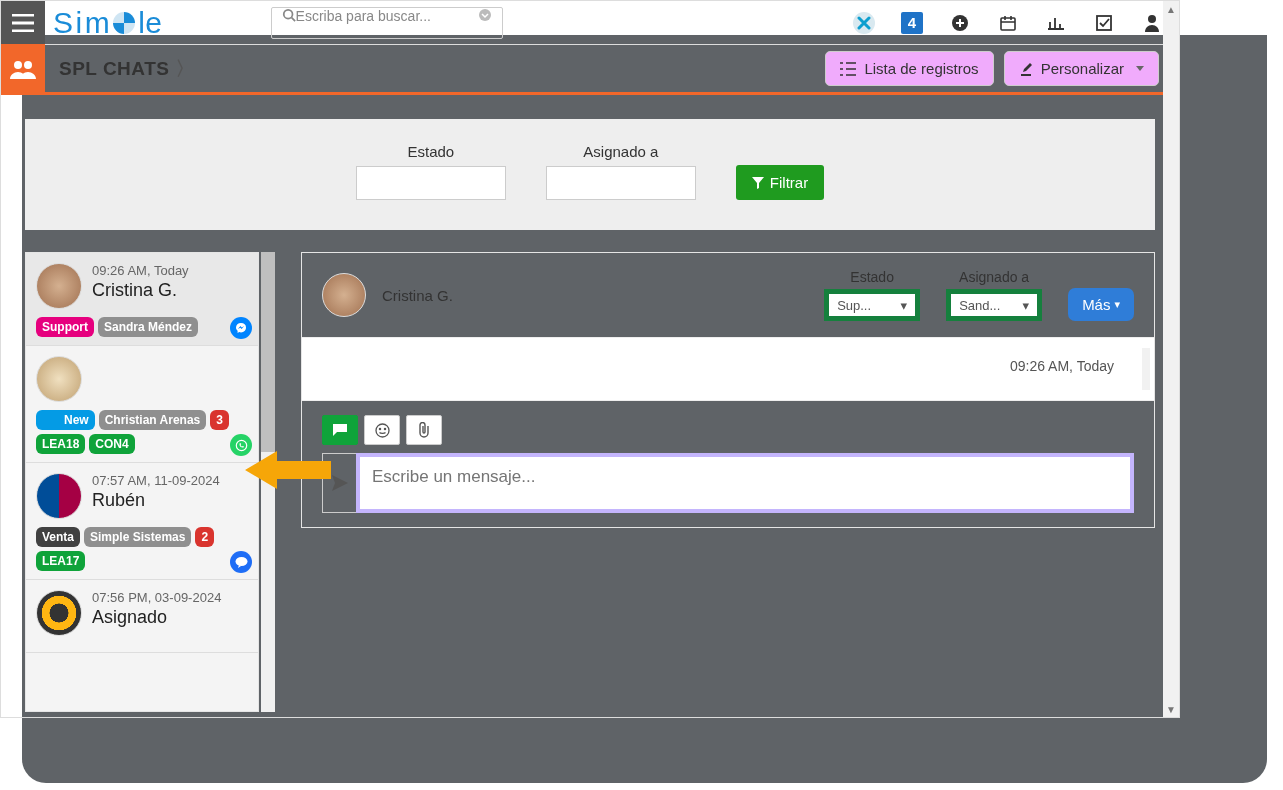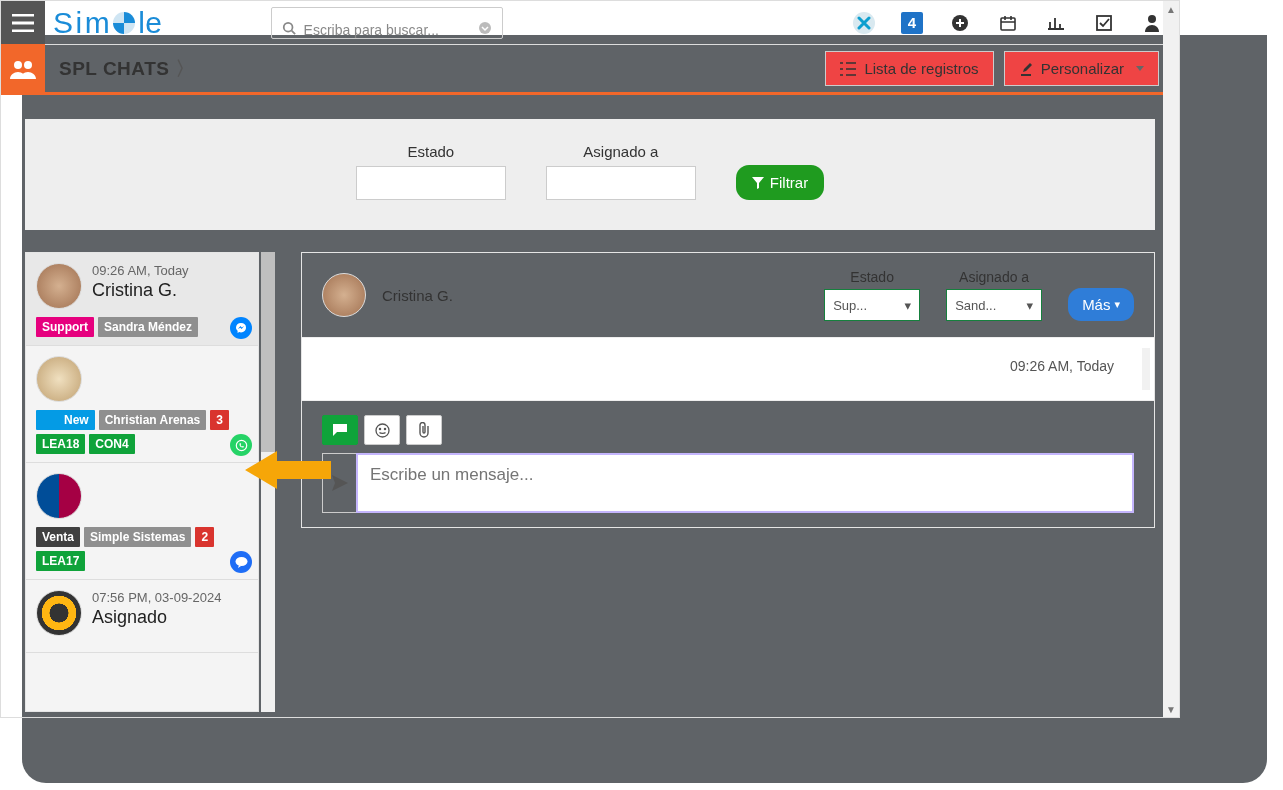--- a/index.html
+++ b/index.html
@@ -6,90 +6,90 @@
   body { font-family: -apple-system, "Segoe UI", Arial, sans-serif; font-size: 14px; color: #333; background: #fff; }
   .app-frame { width: 1180px; height: 718px; border: 1px solid #ddd; position: relative; overflow: hidden; }
   .shadow-overlay { position: absolute; left: 22px; top: 35px; width: 1245px; height: 748px; background: #5f6367; border-radius: 0 0 24px 24px; z-index: -1; }
 
   
   .topbar { height: 44px; display: flex; align-items: center; border-bottom: 1px solid #ddd; padding-right: 16px; gap: 8px; }
   .hamburger { width: 44px; height: 44px; background: #555; display: flex; align-items: center; justify-content: center; color: #fff; cursor: pointer; }
   .logo { font-size: 30px; font-weight: 500; color: #1a8cd8; font-family: Arial, sans-serif; letter-spacing: 0.5px; display:flex; align-items:center; gap:2px;}
   .logo-gear { display:inline-flex; width:22px; height:22px; border-radius:50%; background: conic-gradient(#1a8cd8 0 25%, #cfe5f3 0 50%, #1a8cd8 0 75%, #cfe5f3 0 100%); position:relative; margin: 0 1px;}
   .search-wrap { margin-left: 100px; }
-  .search-box { width: 232px; height: 32px; border: 1px solid #ccc; border-radius: 2px; display: flex; align-items: flex-end; padding: 0 10px; color: #888; gap: 8px; }
+  .search-box { width: 232px; height: 32px; border: 1px solid #ccc; border-radius: 2px; display: flex; align-items: flex-start; padding: 0 10px; color: #888; }
   .nav-icons { margin-left: auto; display: flex; gap: 26px; align-items: center; color: #444; }
   .nav-icons .nv { width: 22px; height: 22px; display:flex; align-items:center; justify-content:center; cursor:pointer; }
   .nv-x { width:24px; height:24px; border-radius:50%; background:#d9e9f0; display:flex; align-items:center; justify-content:center; color:#0d7fb0; font-weight:bold; }
   .nv-4 { width:22px; height:22px; background:#1f73c7; color:#fff; font-weight:bold; font-size:15px; display:flex; align-items:center; justify-content:center; border-radius:2px; }
 
   
   .module-row { height: 50px; display: flex; align-items: center; border-bottom: 3px solid #f2672a; }
   .orange-block { width: 44px; height: 50px; background: #f2672a; display: flex; align-items: center; justify-content: center; color: #fff; }
   .module-title { font-family: "Arial Narrow", Arial, sans-serif; font-size: 19px; font-weight: 600; letter-spacing: 0.5px; color: #333; margin-left: 14px; }
   .module-title .crumb-arrow { margin-left: 6px; color:#555; }
   .header-actions { margin-left: auto; display: flex; gap: 10px; padding-right: 20px; }
-  .btn-outline { border: 1px solid #ccc; background:#ef4444; padding: 8px 14px; border-radius:0; cursor:pointer; display:flex; align-items:center; gap:8px; font-size:15px; color:#333; }
+  .btn-outline { border: 1px solid #ccc; background:#f0abfc; padding: 8px 14px; border-radius:5px; cursor:pointer; display:flex; align-items:center; gap:8px; font-size:15px; color:#333; }
   .caret-down { width:0; height:0; border-left:4px solid transparent; border-right:4px solid transparent; border-top:5px solid #666; display:inline-block; margin-left:4px;}
 
   
   .filter-strip { background:#eee; padding: 24px 30px 30px; display:flex; gap: 40px; align-items:flex-end; justify-content:center; margin: 24px 24px 0; }
   .filter-col { display:flex; flex-direction:column; align-items:center; gap:6px; }
   .filter-col label { font-size:15px; color:#333; }
   .filter-input { width: 150px; height: 34px; border:1px solid #ccc; background:#fff; }
-  .btn-filter { background:#1f9b1f; color:#fff; border:none; padding: 9px 16px; font-size:15px; border-radius:13px; cursor:pointer; display:flex; align-items:center; gap:6px; }
+  .btn-filter { background:#1f9b1f; color:#fff; border:none; padding: 9px 16px; font-size:15px; border-radius:3px; cursor:pointer; display:flex; align-items:center; gap:6px; }
 
   
   .main-split { display:flex; gap: 26px; padding: 22px 24px; align-items:flex-start; }
   .chat-list-wrap { display:flex; gap:2px; }
   .chat-list { width: 234px; background:#f4f4f4; border:1px solid #e5e5e5; height: 460px; overflow:hidden; }
   .chat-list-scroll { width: 14px; height: 460px; background:#f0f0f0; position:relative; }
   .chat-list-scroll .thumb { position:absolute; top:0; left:0; right:0; height:200px; background:#bfbfbf; }
   .chat-item { padding: 10px 10px 8px; border-bottom:1px solid #ddd; position:relative; }
   .chat-item.active { background:#e8e8e8; }
   .chat-head { display:flex; gap:10px; }
   .avatar { width:46px; height:46px; border-radius:50%; background:#c9c9c9; background-size:cover; background-position:center; flex-shrink:0; border:1px solid #ddd;}
   .chat-meta { flex:1; }
   .chat-time { font-size:13px; color:#666; }
   .chat-name { font-size:18px; color:#222; margin-top:2px; }
   .tag-row { margin-top:8px; display:flex; flex-wrap:wrap; gap:4px; }
-  .tag { font-size:12px; font-weight:bold; color:#fff; padding:3px 6px; border-radius:1px; }
+  .tag { font-size:12px; font-weight:bold; color:#fff; padding:3px 6px; border-radius:6px; }
   .tag.pink { background:#e6007e; }
   .tag.grey { background:#8f8f8f;text-align:center; }
   .tag.blue { background:#049be5;padding-left:28px; }
   .tag.red  { background:#d9342e; }
   .tag.greenlt { background:#404040; }
   .tag.green { background:#0fa33a; }
   .channel-dot { position:absolute; right:6px; bottom:6px; width:22px; height:22px; border-radius:50%; display:flex; align-items:center; justify-content:center; color:#fff; font-size:13px; }
   .ch-messenger { background:#0084ff; }
   .ch-whatsapp { background:#25d366; }
   .ch-chat { background:#1e6df6; }
 
   
   .conv-panel { flex:1; border:1px solid #e5e5e5; display:flex; flex-direction:column; }
   .conv-header { padding:16px 20px; display:flex; align-items:center; gap:16px; border-bottom:1px solid #eee; }
   .conv-header .avatar { width:44px; height:44px; }
   .conv-name { font-size:15px; color:#333; }
   .conv-controls { margin-left:auto; display:flex; gap:26px; align-items:flex-end; }
   .conv-ctrl { display:flex; flex-direction:column; align-items:center; gap:4px; }
   .conv-ctrl label { font-size:14px; color:#333; }
-  .sel { width:96px; height:32px; border:1px solid #15803d; background:#fff; display:flex; align-items:center; justify-content:space-between; padding:0 8px; font-size:13px; color:#555; cursor:pointer; }
-  .btn-more { background:#2f7dd8; color:#fff; border:none; padding:8px 14px; font-size:15px; border-radius:13px; cursor:pointer; display:flex; align-items:center; gap:4px;}
+  .sel { width:96px; height:32px; border:5px solid #15803d; background:#fff; display:flex; align-items:center; justify-content:space-between; padding:0 8px; font-size:13px; color:#555; cursor:pointer; }
+  .btn-more { background:#2f7dd8; color:#fff; border:none; padding:8px 14px; font-size:15px; border-radius:7px; cursor:pointer; display:flex; align-items:center; gap:4px;}
   .conv-body { flex:1; padding:20px; background:#fff; position:relative; height:200px; overflow:auto;}
   .msg-time { text-align:right; color:#555; font-size:14px; margin-bottom:6px; padding-right:20px;}
   .msg-bubble { background:#d8ecf3; border-radius:6px; padding:14px 18px; font-size:15px; color:#333; max-width:660px; margin-left:40px; line-height:1.45; }
   .conv-body-scroll { position:absolute; right:4px; top:10px; bottom:10px; width:8px; background:#f1f1f1;}
   .conv-body-scroll .th { position:absolute; left:0; right:0; top:110px; height:32px; background:#bfbfbf; }
   .composer { border-top:1px solid #eee; padding:14px 20px; }
   .comp-toolbar { display:flex; gap:6px; margin-bottom:8px; }
   .comp-btn { width:36px; height:30px; border:1px solid #ccc; display:flex; align-items:center; justify-content:center; background:#fff; cursor:pointer; color:#555; border-radius:2px;}
   .comp-btn.active { background:#0fa33a; color:#fff; border-color:#0fa33a; }
   .comp-row { display:flex; }
   .send-col { width:34px; border:1px solid #ccc; border-right:none; display:flex; align-items:center; justify-content:center; color:#555; }
-  .comp-ta { flex:1; border:2px solid #c4b5fd; padding:10px 12px; font-size:17px; color:#888; font-family:inherit; resize:none; height:60px; }
+  .comp-ta { flex:1; border:4px solid #c4b5fd; padding:10px 12px; font-size:17px; color:#888; font-family:inherit; resize:none; height:60px; }
 
   
   .arrow-callout { position:absolute; left:244px; top:444px; pointer-events:none; }
   .arrow-callout svg { display:block; }
 
   
   .page-scroll { position:absolute; right:0; top:0; bottom:0; width:16px; background:#f1f1f1;}
   .page-scroll .up,.page-scroll .dn { height:16px; display:flex; align-items:center; justify-content:center; color:#777; font-size:10px;}
   .page-scroll .dn { position:absolute; bottom:0; left:0; right:0;}
 </style>
@@ -248,20 +248,24 @@
       <div class="channel-dot ch-whatsapp">
               <svg width="13" height="13" viewBox="0 0 13 13" fill="none" stroke="#fff" stroke-width="1.2">
                 <circle cx="6.5" cy="6.5" r="5.2"></circle>
                 <path d="M4.5 4.5c0 3 1 4 4 4l.5-1-1.3-.6-.7.5c-.8-.3-1.1-.6-1.4-1.4l.5-.7L5.5 4z" fill="#fff" stroke="none"></path>
               </svg>
             </div>
     </div>
     <div class="chat-item ">
       <div class="chat-head">
         <div class="avatar" style="background:conic-gradient(#a50044 0 50%,#004d98 0)"></div>
+        <div class="chat-meta">
+          <div class="chat-time">07:57 AM, 11-09-2024</div>
+          <div class="chat-name">Rubén</div>
+        </div>
       </div>
       <div class="tag-row">
               <span class="tag greenlt">Venta</span>
               <span class="tag grey">Simple Sistemas</span>
               <span class="tag red">2</span>
               <span class="tag green">LEA17</span>
             </div>
       <div class="channel-dot ch-chat">
               <svg width="13" height="11" viewBox="0 0 13 11" fill="#fff">
                 <ellipse cx="6.5" cy="4.5" rx="6" ry="4.5"></ellipse>

